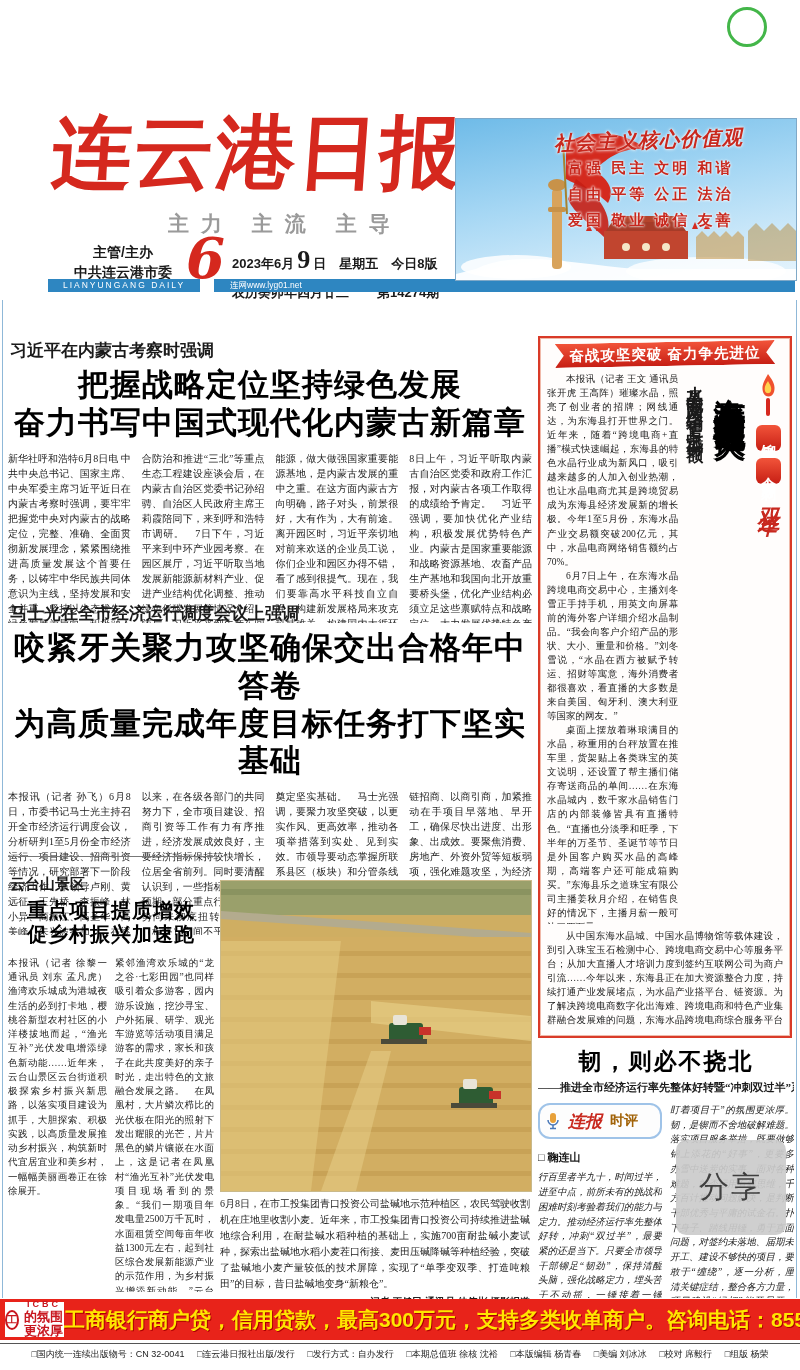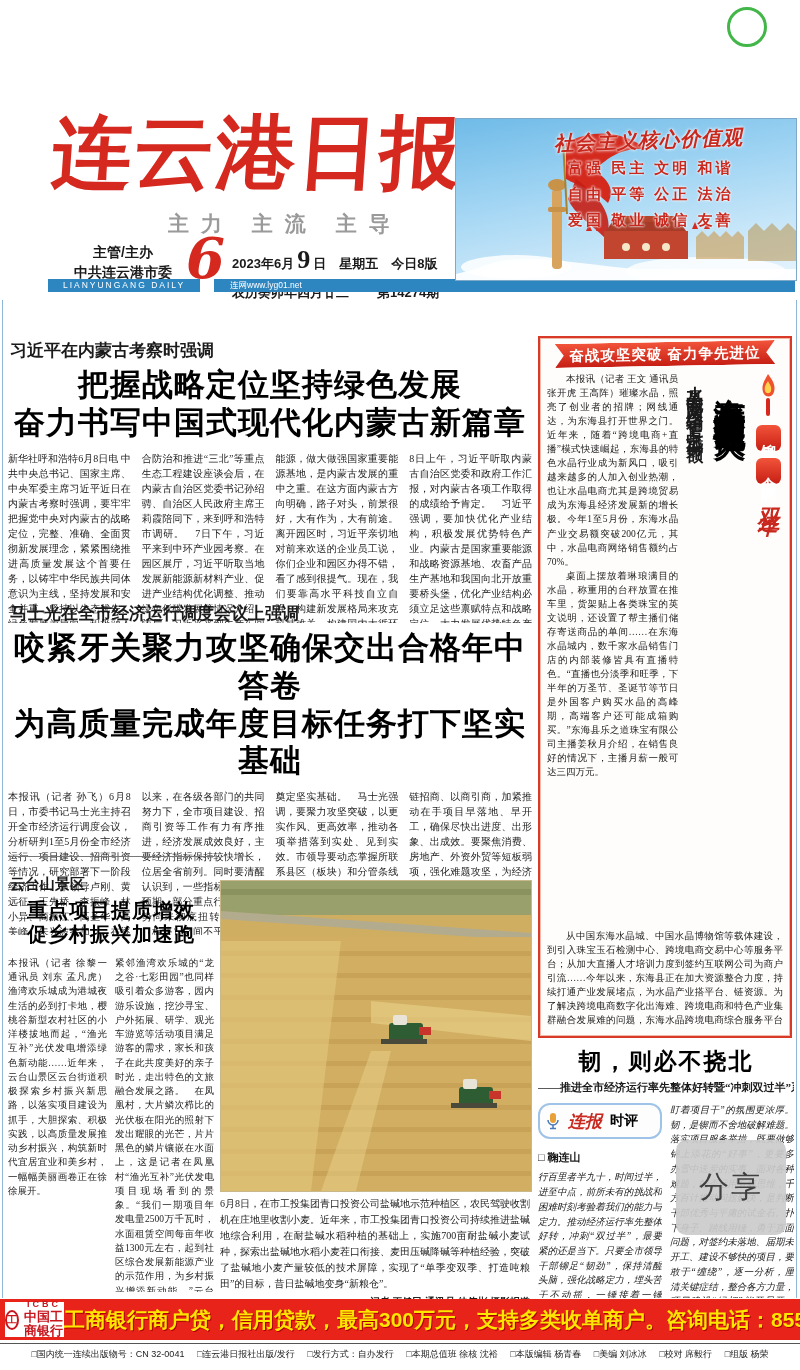--- a/index.html
+++ b/index.html
@@ -92,21 +92,21 @@
   
   .commentary{position:absolute;top:1046px;left:538px;width:256px;height:252px;overflow:hidden;}
   .comm-title{text-align:center;font-size:23px;font-weight:900;color:#000;letter-spacing:2px;}
   .comm-subtitle{text-align:center;font-size:11px;font-weight:bold;margin-top:3px;white-space:nowrap;}
   .comm-body{display:flex;gap:8px;margin-top:8px;}
   .comm-left,.comm-right{flex:1;font-size:9.5px;line-height:1.55;text-align:justify;font-style:italic;
                          font-family:"Liberation Serif",serif;overflow:hidden;}
   .brand-box{border:2px solid #9fc3e8;border-radius:12px;padding:3px 6px;display:flex;align-items:center;
              gap:8px;margin-bottom:10px;background:#fdfdfd;font-style:normal;}
   .brand-red{color:#c8281e;font-weight:900;font-size:17px;font-style:italic;font-family:"DejaVu Serif",serif;}
-  .brand-black{color:#000000;font-weight:900;font-size:14px;font-family:"Liberation Sans",sans-serif;}
+  .brand-black{color:#a16207;font-weight:900;font-size:14px;font-family:"Liberation Sans",sans-serif;}
   .comm-author{font-weight:bold;font-size:11px;margin:2px 0 4px 0;font-style:normal;}
 
   .share-overlay{position:absolute;top:1140px;left:676px;width:110px;height:95px;background:rgba(203,203,203,.92);
                  border-radius:10px;display:flex;align-items:center;justify-content:center;
                  font-size:30px;color:#404040;font-family:"Liberation Sans",sans-serif;letter-spacing:2px;}
 
   
   .ad{position:absolute;top:1299px;left:0;width:800px;height:41px;background:#e8231a;display:flex;align-items:center;}
   .ad-logo{width:150px;height:35px;background:#fff;margin-left:5px;display:flex;align-items:center;
            justify-content:center;gap:5px;color:#c8161e;}
@@ -201,20 +201,21 @@
       <div class="col">奠定坚实基础。　马士光强调，要聚力攻坚突破，以更实作风、更高效率，推动各项举措落到实处、见到实效。市领导要动态掌握所联系县区（板块）和分管条线的指标完成、项目推进等情况，全面负起责任，及时协调会办。各县区（板块）要扛起主体责任，严密监控、细致分析本地区经济运行情况，全力补短板、追进度、扩增量。要坚持项目为王不动摇，狠抓招商引资不松劲，锚定“十百千”“四三二”和产业投资年度目标，主动开展精准招商，产业</div>
       <div class="col"><span>链招商、以商引商，加紧推动在手项目早落地、早开工，确保尽快出进度、出形象、出成效。要聚焦消费、房地产、外资外贸等短板弱项，强化难题攻坚，为经济运行率先整体好转注入更强动能。要持续优化环境，强化服务保障，最大力度为项目建设、企业发展纾困解难，更好鼓励国企敢干、民企敢闯、外企敢投。要进一步完善推进机制，强化责任落实，形成工作闭环，提高运转效率，确保各项工作“部署见行动、督查见整改、落地见实效”。</span></div>
     </div>
   </div>
 
   <div class="crystal-box">
     <div class="ribbon">奋战攻坚突破 奋力争先进位</div>
     <div class="crystal-main">
       <div class="crystal-body">
         <p>本报讯（记者 王文 通讯员 张开虎 王高阵）璀璨水晶，照亮了创业者的招牌；网线通达，为东海县打开世界之门。近年来，随着“跨境电商+直播”模式快速崛起，东海县的特色水晶行业成为新风口，吸引越来越多的人加入创业热潮，也让水晶电商尤其是跨境贸易成为东海县经济发展新的增长极。今年1至5月份，东海水晶产业交易额突破200亿元，其中，水晶电商网络销售额约占70%。</p>
+        <p>6月7日上午，在东海水晶跨境电商交易中心，主播刘冬雪正手持手机，用英文向屏幕前的海外客户详细介绍水晶制品。“我会向客户介绍产品的形状、大小、重量和价格。”刘冬雪说，“水晶在西方被赋予转运、招财等寓意，海外消费者都很喜欢，看直播的大多数是来自美国、匈牙利、澳大利亚等国家的网友。”</p>
         <p>桌面上摆放着琳琅满目的水晶，称重用的台秤放置在推车里，货架贴上各类珠宝的英文说明，还设置了帮主播们储存寄送商品的单间……在东海水晶城内，数千家水晶销售门店的内部装修皆具有直播特色。“直播也分淡季和旺季，下半年的万圣节、圣诞节等节日是外国客户购买水晶的高峰期，高端客户还可能成箱购买。”东海县乐之道珠宝有限公司主播姜秋月介绍，在销售良好的情况下，主播月薪一般可达三四万元。</p>
 
       </div>
       <div class="v-subtitle">水晶电商网络销售占七成份额</div>
       <div class="v-headline">东海水晶产业交易额突破两百亿大关</div>
       <div class="slogan-strip">
         <svg width="22" height="46" viewBox="0 0 22 46">
           <path d="M11,2 C15,8 19,12 17,20 C15,26 8,26 6,20 C4,13 8,8 11,2 Z" fill="#f0512e"></path>
           <path d="M11,9 C13,13 15,15 14,19 C13,22 9,22 8,19 C7,15 9,12 11,9 Z" fill="#ffd34d"></path>
           <rect x="9" y="26" width="4" height="18" rx="2" fill="#d6281e"></rect>
@@ -304,21 +305,21 @@
     </div>
   </div>
 
   <div class="share-overlay">分享</div>
 
   <div class="ad">
     <div class="ad-logo">
       <span class="icbc-glyph">工</span>
       <span class="ad-logo-text">
         <span class="ad-logo-en">ICBC</span>
-        <span class="ad-logo-cn">中国工商银行</span>
+        <span class="ad-logo-cn">的氛围更浓厚</span>
       </span>
     </div>
     <div class="ad-text">工商银行商户贷，信用贷款，最高300万元，支持多类收单商户。咨询电话：85577955</div>
   </div>
 
   <div class="footer-rule"></div>
   <div class="footer">
     <span>□国内统一连续出版物号：CN 32-0041</span>
     <span>□连云港日报社出版/发行</span>
     <span>□发行方式：自办发行</span>

